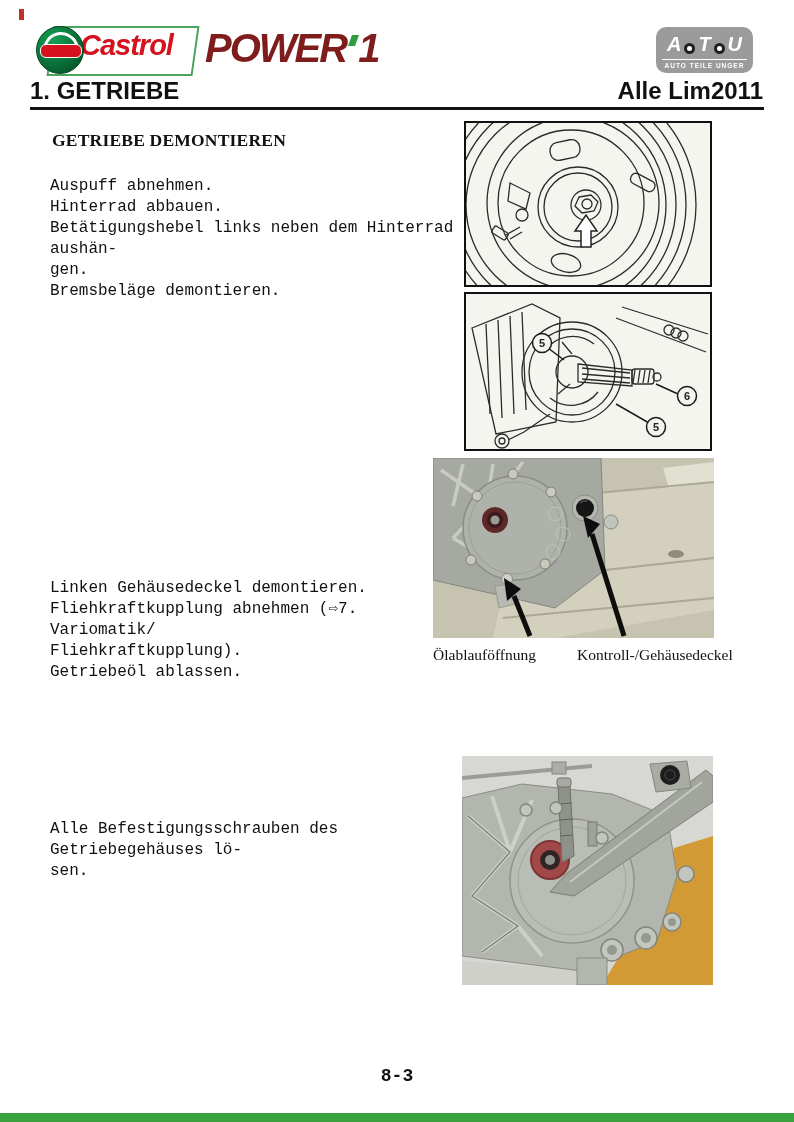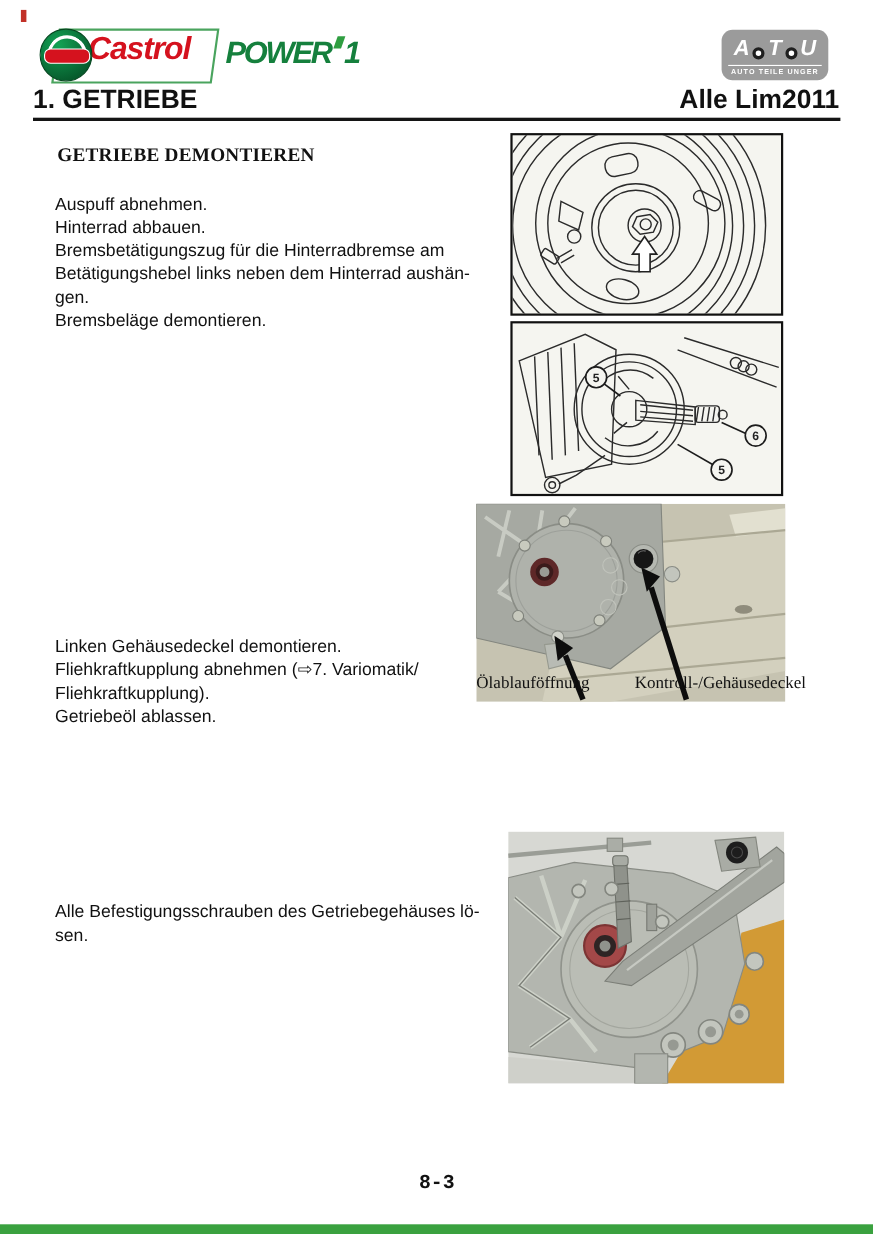--- a/index.html
+++ b/index.html
@@ -36,22 +36,22 @@
     transform:rotate(35deg);
   }
   .roundel-band {
     position:absolute; left:3px; top:17px; width:40px; height:12px; border-radius:6px;
     background:#d5121e; border:1px solid #fff;
   }
 
   .power-logo {
     left:205px; top:26px;
     font-family:"Liberation Sans","DejaVu Sans",sans-serif;
-    font-style:italic; font-weight:900; font-size:28px; line-height:44px;
-    color:#15803d; letter-spacing:-2px;
+    font-style:italic; font-weight:900; font-size:40px; line-height:44px;
+    color:#7f1d1d; letter-spacing:-2px;
   }
   .power-accent {
     display:inline-block; width:7px; height:11px; background:#2f9e41;
     transform:skewX(-20deg); margin:0 1px 22px 4px; vertical-align:middle;
   }
 
   .atu-logo {
     left:656px; top:27px; width:97px; height:46px; border-radius:10px;
     background:#9b9b9b; text-align:center; color:#fff;
     font-family:"Liberation Sans","DejaVu Sans",sans-serif;
@@ -79,26 +79,26 @@
     font-weight:bold; font-size:24px; color:#111;
   }
   .model-year { font-size:24px; }
   .header-rule { left:30px; top:107px; width:734px; height:3px; background:#141414; }
 
   
   .section-title {
     left:52px; top:130px; font-weight:bold; font-size:17.5px; letter-spacing:0.2px;
   }
   .body-text { font-size:16px; line-height:21px; width:410px;
-    font-family:Liberation Sans, sans-serif; }
+    font-family:Liberation Mono, monospace; }
   .para1 { left:50px; top:176px; }
   .para2 { left:50px; top:578px; }
   .para3 { left:50px; top:819px; }
 
-  .photo-label { top:612px; font-size:15.5px; }
+  .photo-label { top:646px; font-size:15.5px; }
   .label-drain { left:433px; }
   .label-fill  { left:577px; }
 
   
   .figure-frame { border:2px solid #111; background:#f5f5f0; box-sizing:border-box; }
   .fig1 { left:464px; top:121px; width:248px; height:166px; }
   .fig2 { left:464px; top:292px; width:248px; height:159px; }
   .photo3 { left:433px; top:458px; width:281px; height:180px; }
   .photo4 { left:462px; top:756px; width:251px; height:229px; }
   .figure-frame svg, .photo svg { display:block; width:100%; height:100%; }
@@ -147,21 +147,20 @@
 
   <div class="abs chapter-title">1. GETRIEBE</div>
   <div class="abs model-title"><span>Alle Lim</span><span class="model-year">2011</span></div>
   <div class="abs header-rule"></div>
 
   <div class="abs section-title">GETRIEBE DEMONTIEREN</div>
 
   <div class="abs body-text para1">
     <div>Auspuff abnehmen.</div>
     <div>Hinterrad abbauen.</div>
-    <div>Bremsbetätigungszug für die Hinterradbremse am</div>
     <div>Betätigungshebel links neben dem Hinterrad aushän-</div>
     <div>gen.</div>
     <div>Bremsbeläge demontieren.</div>
   </div>
 
   <div class="abs figure-frame fig1">
     <svg viewBox="0 0 244 162">
       <g stroke="#2b2b2b" fill="none" stroke-width="1.3">
         <circle cx="100" cy="82" r="130"></circle>
         <circle cx="100" cy="82" r="120"></circle>

